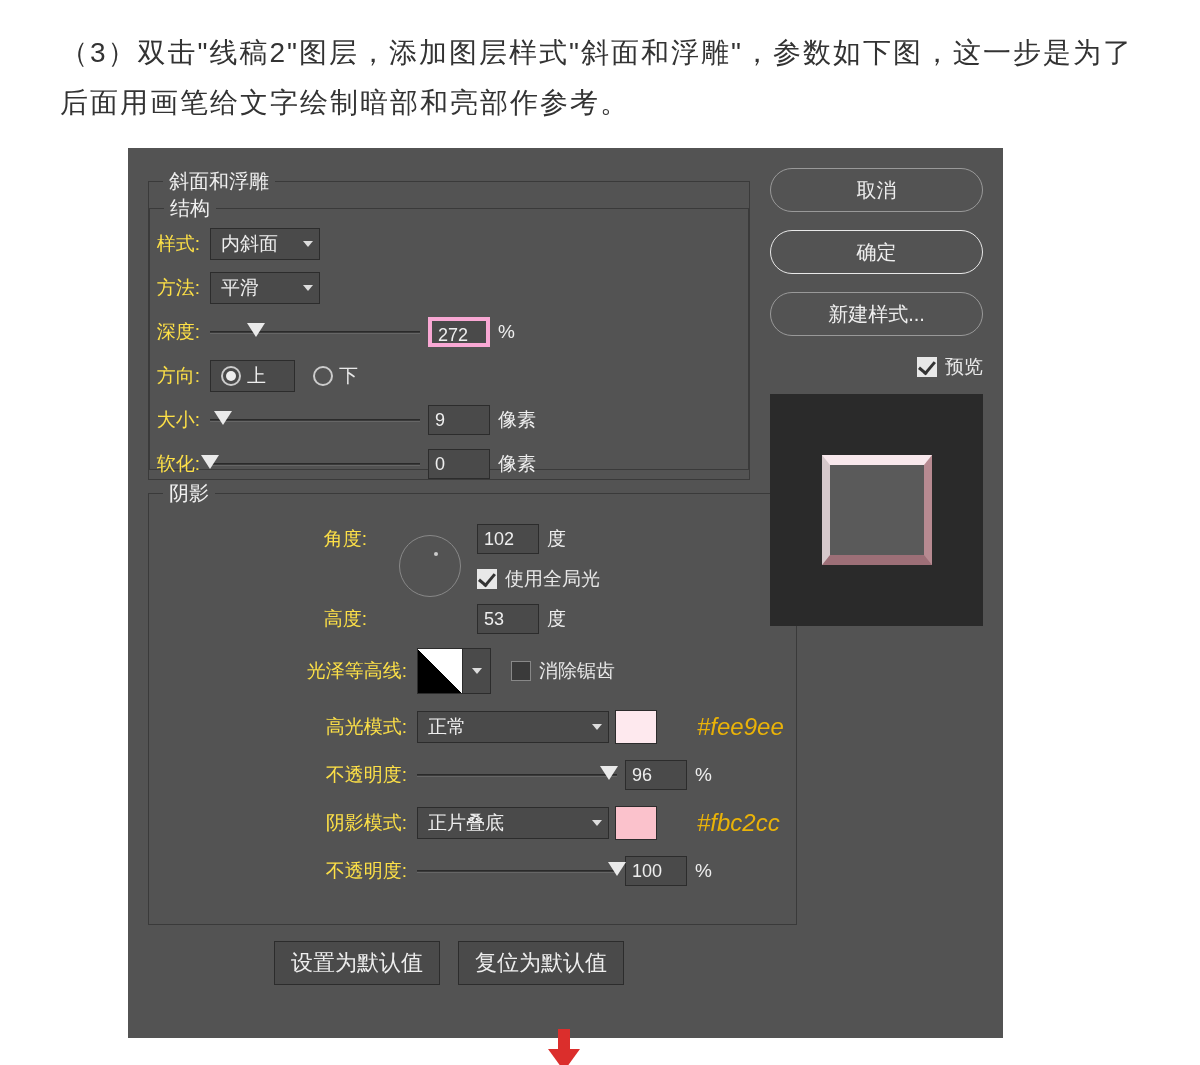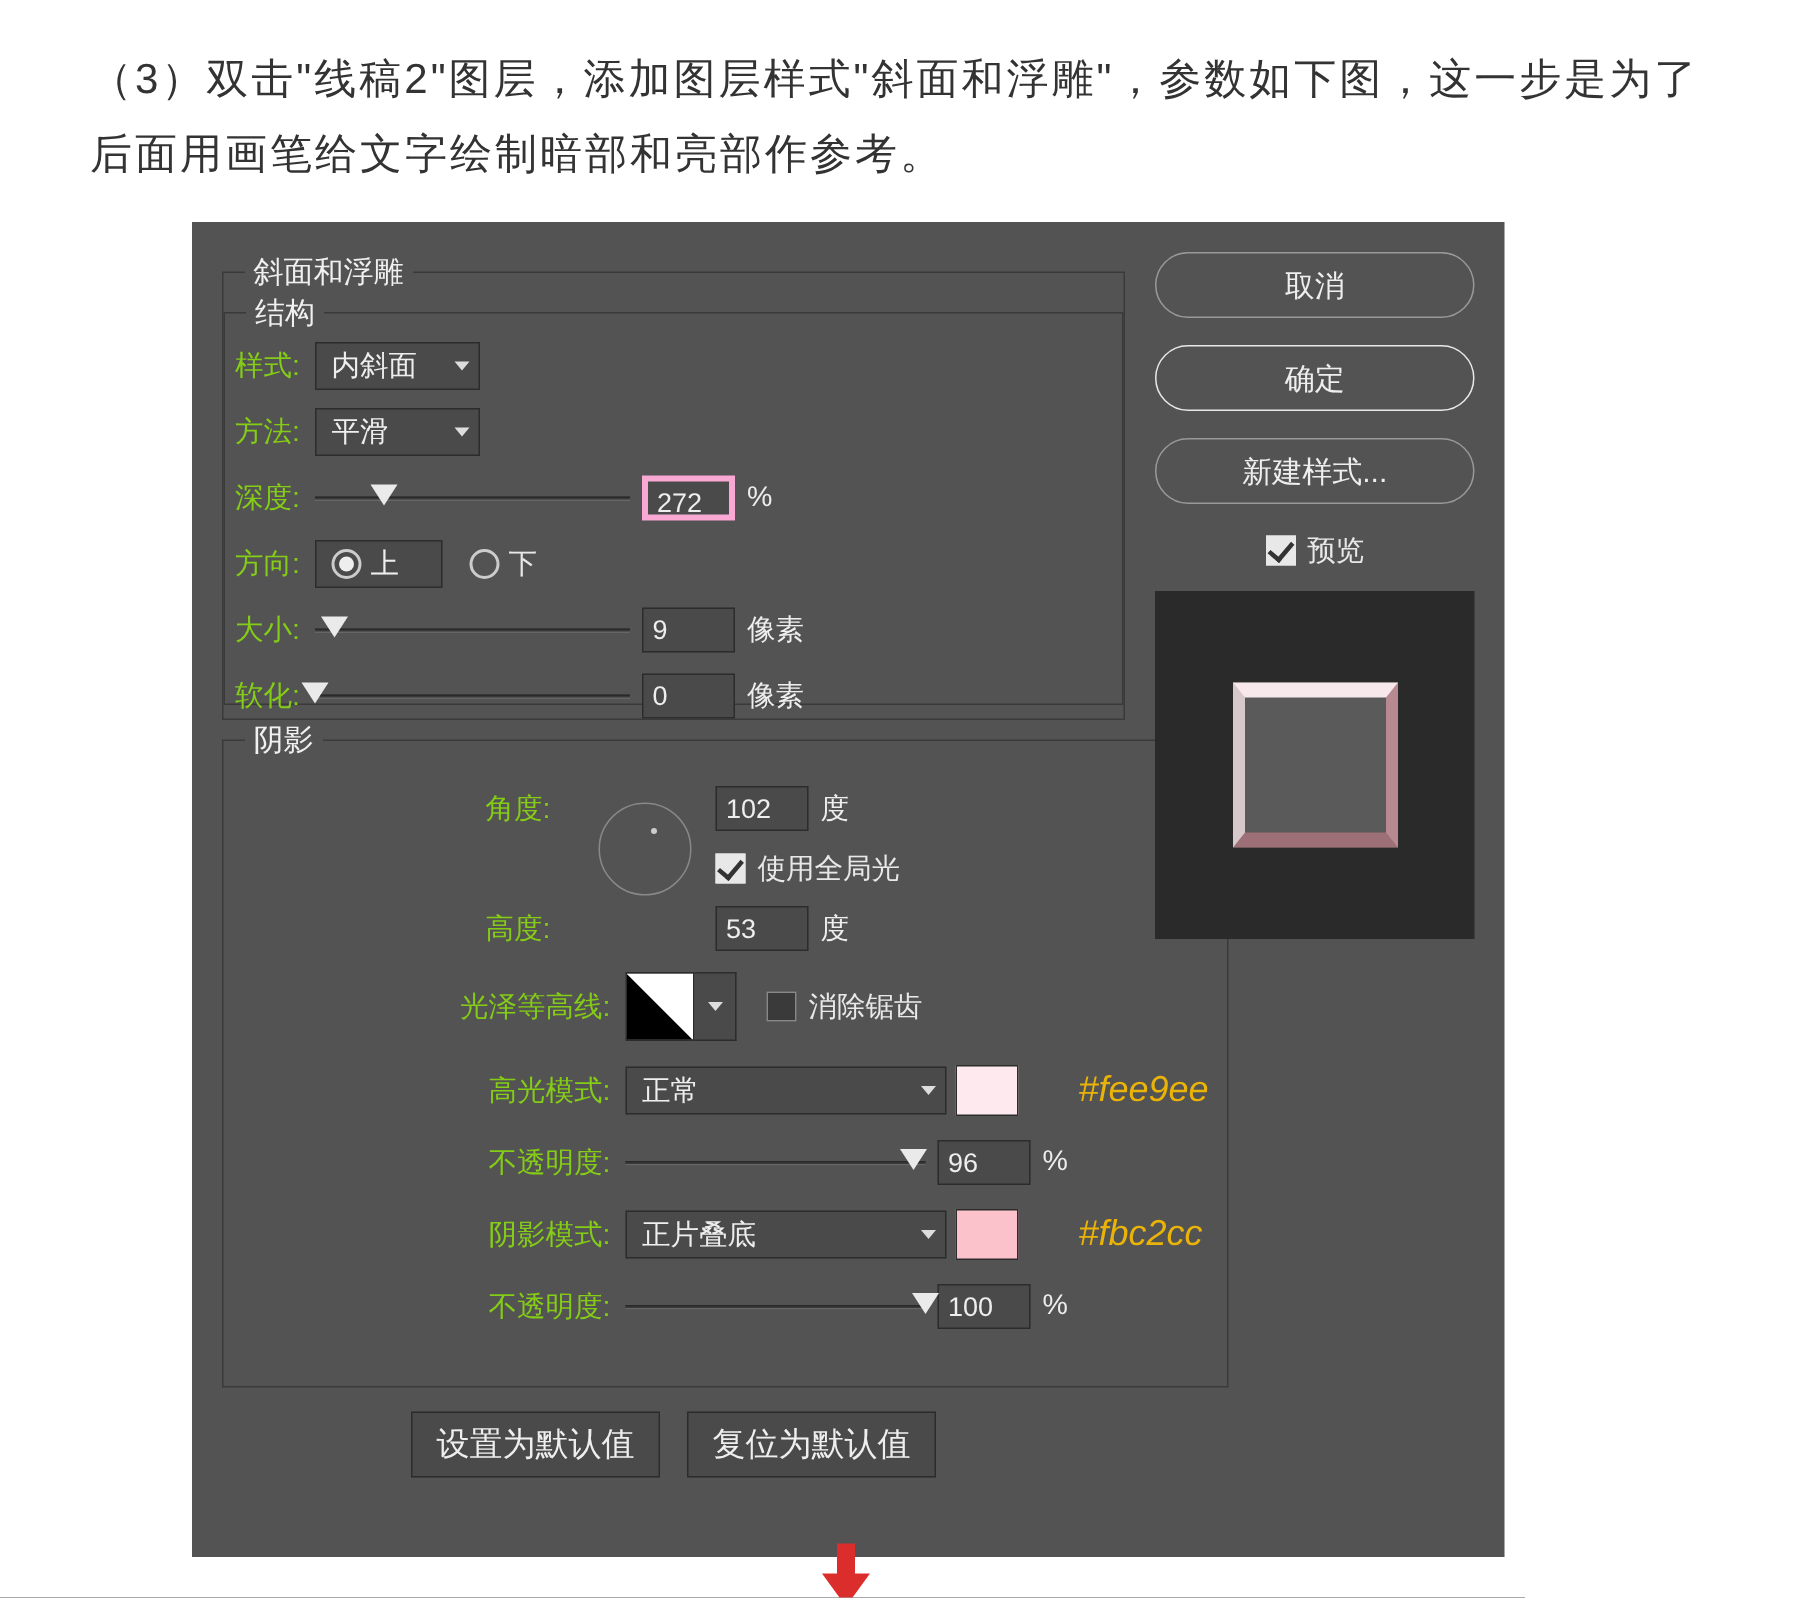--- a/index.html
+++ b/index.html
@@ -70,21 +70,21 @@
 
   .row {
     display: flex;
     align-items: center;
     height: 44px;
   }
   .rlabel {
     width: 268px;
     text-align: right;
     padding-right: 10px;
-    color: #84cc16;
+    color: #fde047;
   }
   .structure-fs .inner-fs .rlabel { width: 60px; }
 
   .sel {
     position: relative;
     background: #4a4a4a;
     border: 1px solid #2c2c2c;
     height: 32px;
     display: flex;
     align-items: center;
@@ -95,21 +95,21 @@
     position: absolute;
     right: 6px;
     top: 50%;
     transform: translateY(-50%);
     width: 0; height: 0;
     border-left: 5px solid transparent;
     border-right: 5px solid transparent;
     border-top: 6px solid #ddd;
   }
   .sel.w110 { width: 110px; }
-  .sel.w200 { width: 214px; }
+  .sel.w200 { width: 192px; }
 
   .slider {
     position: relative;
     width: 210px;
     height: 20px;
     margin-right: 8px;
   }
   .slider .track {
     position: absolute;
     top: 9px; left: 0; right: 0;
@@ -262,21 +262,21 @@
     border: 1px solid #999;
     border-radius: 22px;
     background: transparent;
     color: #eee;
     font-size: 20px;
     margin-bottom: 18px;
     cursor: pointer;
   }
   .side-btn.primary { border-color: #e8e8e8; }
   .preview-ck {
-    display:flex;align-items:center;justify-content:center;
+    display:flex;align-items:center;justify-content:flex-end;
     margin:6px 0 14px 0;
   }
   .preview-area {
     width: 213px;
     height: 232px;
     background: #2a2a2a;
     display:flex;align-items:center;justify-content:center;
   }
   .bevel-preview {
     width: 110px; height: 110px;

